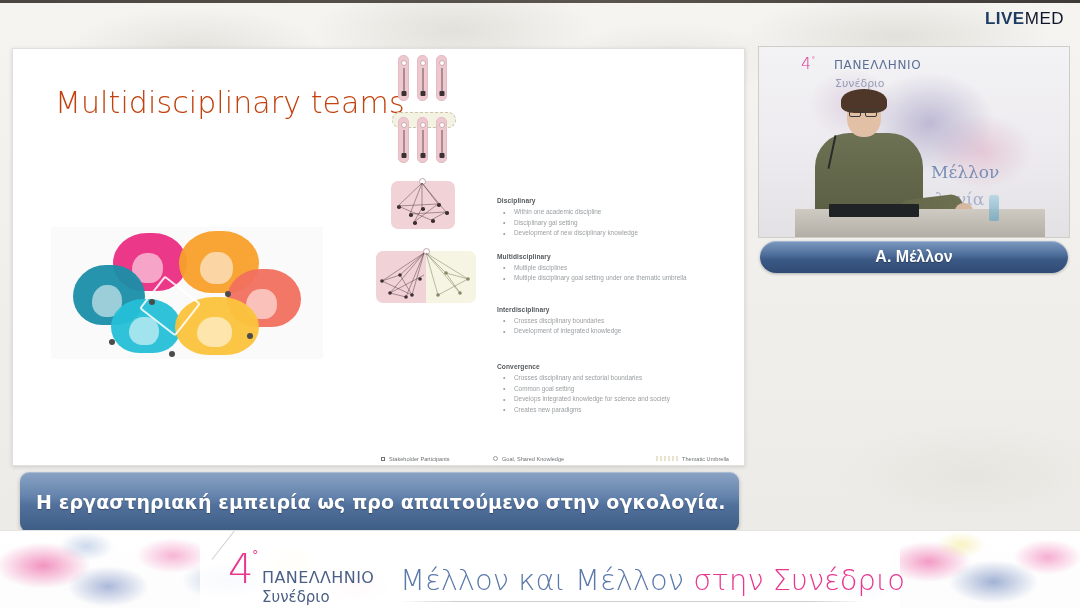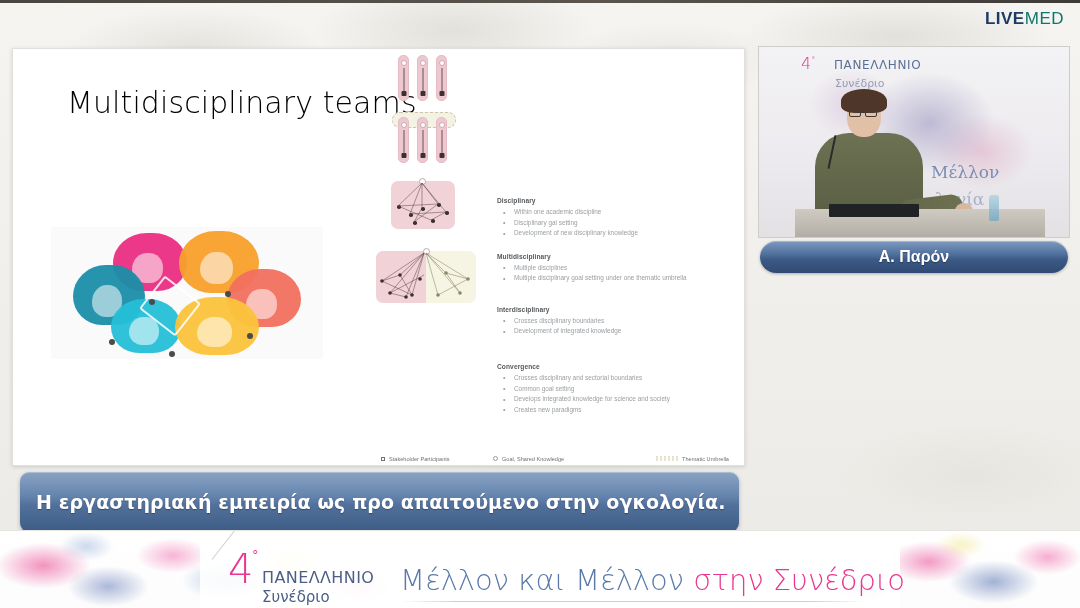--- a/index.html
+++ b/index.html
@@ -29,34 +29,34 @@
     position: absolute; left: 0; top: 0; width: 1080px; height: 3px;
     background: linear-gradient(90deg,#4a4540,#5b554e 55%,#3e3a36);
   }
 
   
   #livemed {
     position: absolute; right: 16px; top: 9px;
     font-size: 17px; font-weight: bold; letter-spacing: .5px;
   }
   #livemed .live { color: #1d3c63; }
-  #livemed .med  { color: #0f766e; font-weight: normal; }
+  #livemed .med  { color: #0f172a; font-weight: normal; }
 
   
   #slide {
     position: absolute; left: 12px; top: 48px;
     width: 733px; height: 418px;
     background: #ffffff;
     border: 1px solid #e2e0dc;
     box-shadow: 0 1px 4px rgba(0,0,0,.14);
     overflow: hidden;
   }
   #slide-title {
-    position: absolute; left: 54px; top: 36px;
-    font-size: 30px; font-weight: 300; color: #000000;
+    position: absolute; left: 42px; top: 36px;
+    font-size: 30px; font-weight: 300; color: #c2410c;
     letter-spacing: .1px;
     font-family: "DejaVu Sans", sans-serif;
   }
 
   
   #illus {
     position: absolute; left: 38px; top: 178px;
     width: 272px; height: 132px;
     background: #fafafa;
     overflow: hidden;
@@ -536,21 +536,21 @@
         <span class="lens r"></span>
     </div>
     <div id="mic"></div>
     <div id="podium"></div>
     <div id="podium-top"></div>
     <div id="bottle"></div>
   </div>
 </div>
 
 <div id="name-badge">
-  <span id="name-badge-text">Α. Παρόν</span>
+  <span id="name-badge-text">Α. Μέλλον</span>
 </div>
 
 <div id="title-bar">
   <span id="title-bar-text">Η εργαστηριακή εμπειρία ως προ απαιτούμενο στην ογκολογία.</span>
 </div>
 
 <div id="banner">
   <div id="banner-splash"></div>
   <div id="banner-center"></div>
   <div id="banner-content">

